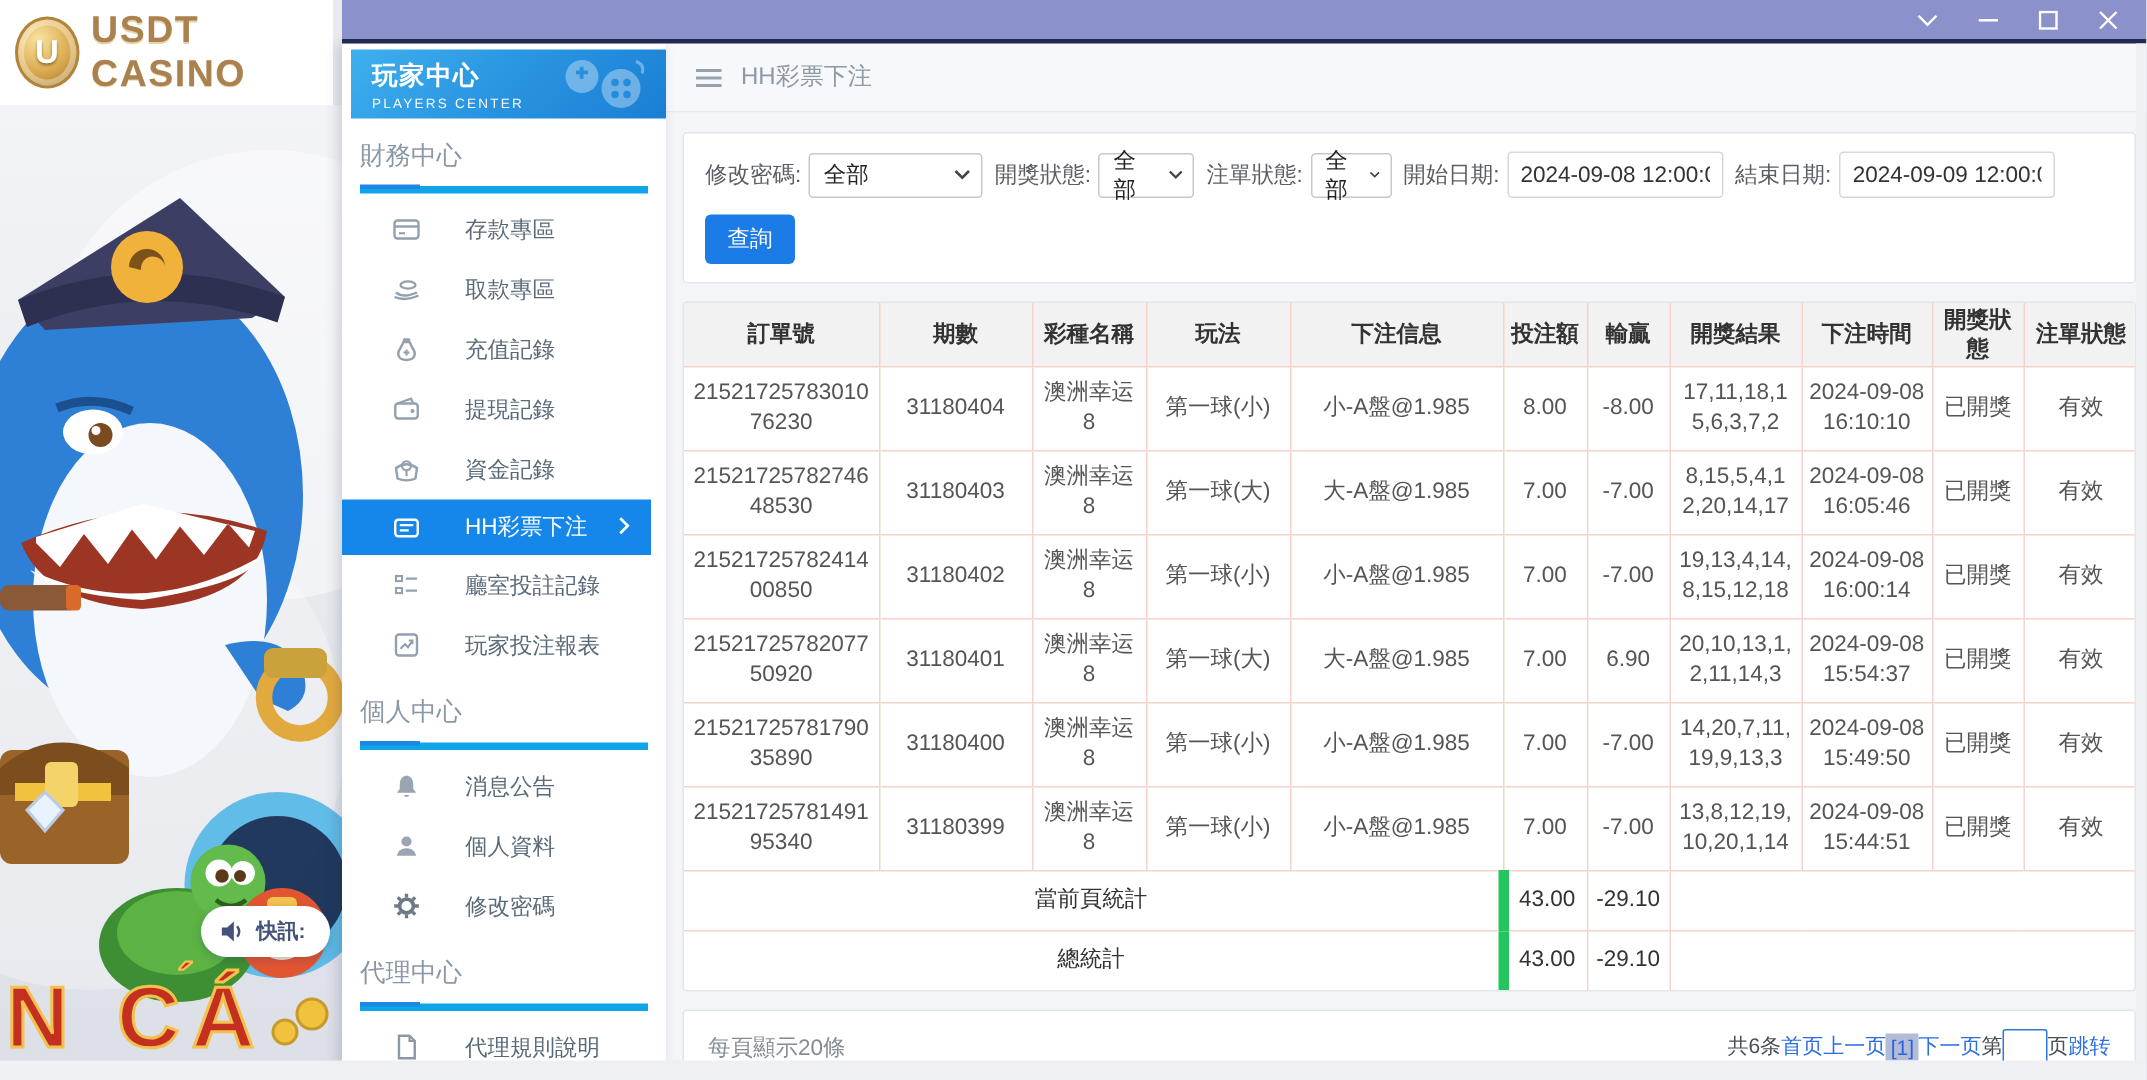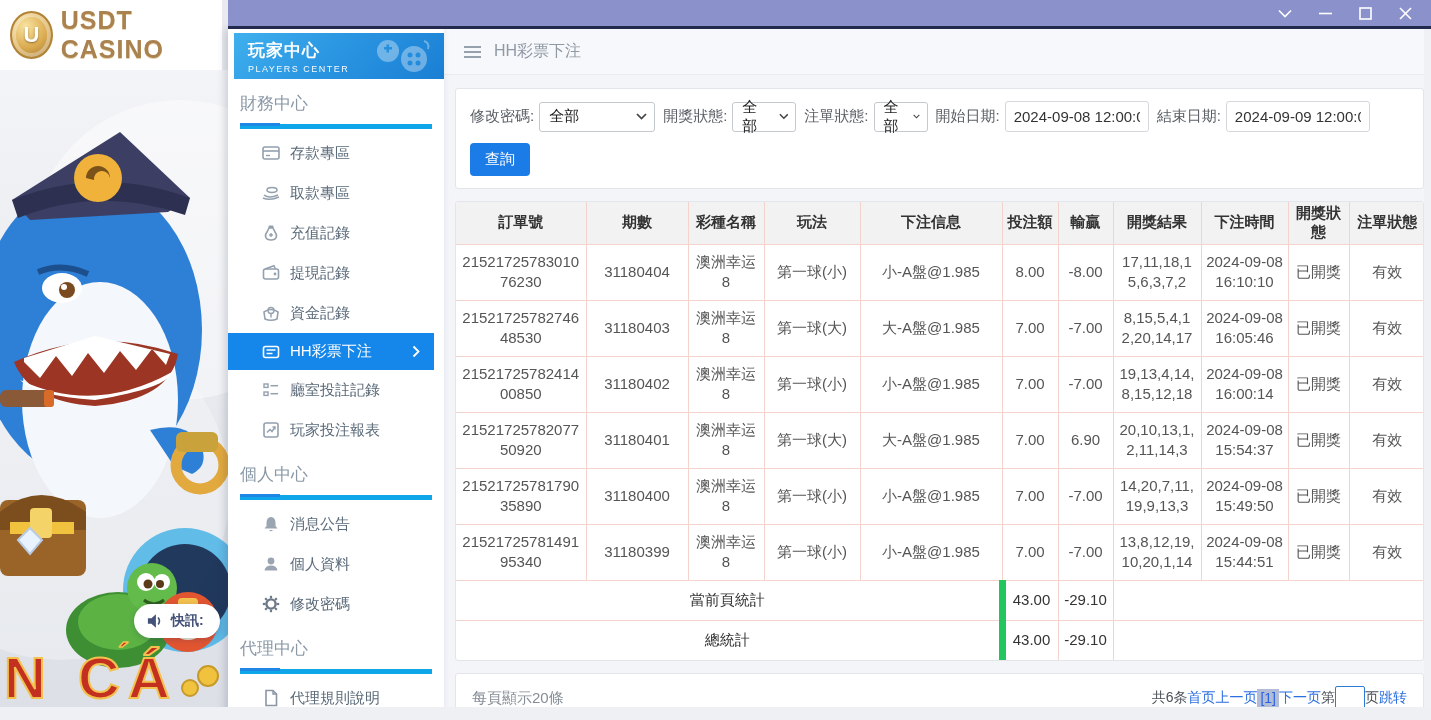--- a/index.html
+++ b/index.html
@@ -23,21 +23,21 @@
 
   
   .sidebar{position:absolute;left:228px;top:29px;width:216px;height:691px;background:#fff;box-shadow:-3px 0 8px rgba(30,40,70,.18);z-index:4;}
   .side-header{position:relative;margin:4px 0 0 6px;height:46px;background:linear-gradient(135deg,#3fb0ee 0%,#2b96e2 45%,#1a7fd4 100%);color:#fff;padding:6px 0 0 14px;overflow:hidden;}
   .side-header .t1{font-size:17px;font-weight:bold;letter-spacing:1px;}
   .side-header .t2{font-size:9px;letter-spacing:1.5px;margin-top:2px;opacity:.95;}
   .side-header .pad-ico{position:absolute;right:10px;top:4px;opacity:.35;}
   .side-section-title{position:relative;margin:13px 12px 0 12px;padding-bottom:9px;font-size:17px;color:#8a98a6;border-bottom:5px solid #0ea5e9;}
   .side-section-title::after{content:"";position:absolute;left:0;bottom:-2px;width:40px;height:3px;background:#1e87e5;}
   .side-list{margin:4px 0 0 0;padding:0;list-style:none;}
-  .side-item{height:40px;display:flex;align-items:center;gap:10px;padding-left:34px;font-size:15px;color:#5a6a79;cursor:pointer;position:relative;}
+  .side-item{height:40px;display:flex;align-items:center;gap:30px;padding-left:34px;font-size:15px;color:#5a6a79;cursor:pointer;position:relative;}
   .side-item .si{width:18px;height:18px;display:flex;align-items:center;justify-content:center;}
   .side-item.active{background:#1687ea;color:#fff;width:206px;height:37px;}
   .side-item.active .chev{position:absolute;right:14px;top:11px;}
 
   
   .main{position:absolute;left:444px;top:29px;width:987px;height:691px;background:#f3f5f9;}
   .page-header{height:46px;background:#f7f8fb;border-bottom:1px solid #e9ebf1;display:flex;align-items:center;gap:13px;padding-left:20px;}
   .burger{display:flex;flex-direction:column;gap:3px;cursor:pointer;}
   .burger i{display:block;width:17px;height:2px;background:#97a1ad;}
   .page-title{font-size:16px;color:#8f99a4;}

